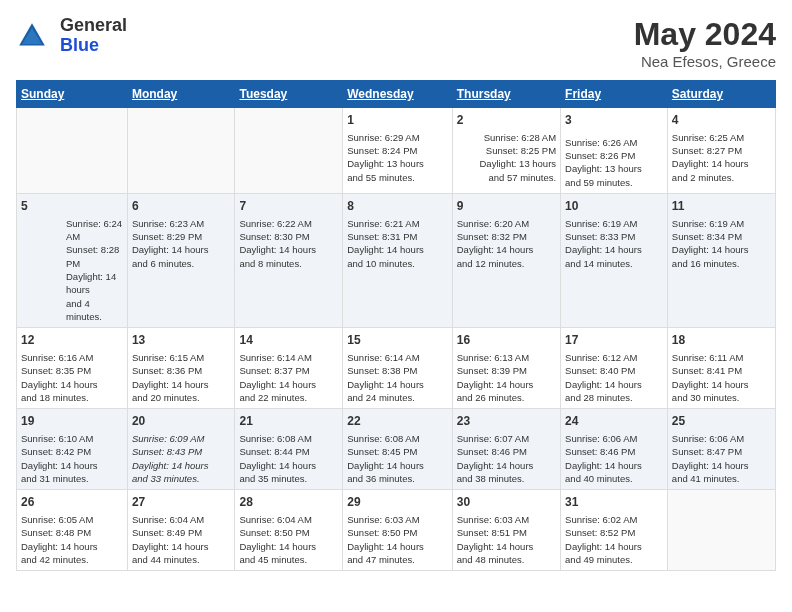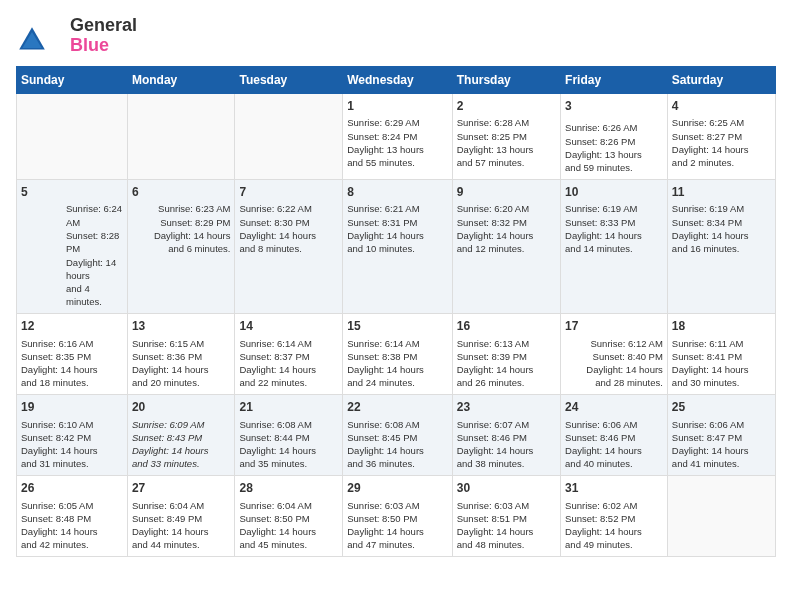--- a/index.html
+++ b/index.html
@@ -11,32 +11,32 @@
       padding: 16px;
     }
     .header {
       display: flex;
       justify-content: space-between;
       align-items: flex-start;
       margin-bottom: 10px;
     }
     .logo {
       display: flex;
-      align-items: flex-end;
-      gap: 22px;
+      align-items: center;
+      gap: 12px;
     }
     .logo-text {
       display: flex;
       flex-direction: column;
       font-size: 18px;
       font-weight: bold;
       line-height: 1.1;
     }
     .logo-general { color: #333; }
-    .logo-blue { color: #ec4899; }
+    .logo-blue { color: #1d4ed8; }
     .logo-icon {
       width: 32px;
       height: 32px;
     }
     .title-block {
       text-align: right;
     }
     .month-title {
       font-size: 32px;
       font-weight: bold;
@@ -47,20 +47,21 @@
       color: #555;
     }
     .calendar {
       width: 100%;
       border-collapse: collapse;
       font-size: 10.5px;
     }
     .calendar thead tr {
       background-color: #1a5fa8;
       color: #fff;
+      text-decoration: underline;
     }
     .calendar thead th {
       padding: 6px 4px;
       text-align: left;
       font-size: 12px;
       font-weight: 600;
       border: 1px solid #1a5fa8;
     }
     .calendar tbody tr {
       border-bottom: 1px solid #ccc;
@@ -97,20 +98,24 @@
   <div class="logo">
     <svg class="logo-icon" viewBox="0 0 40 40">
       <polygon points="20,4 36,32 4,32" fill="#1a5fa8"></polygon>
       <polygon points="20,10 32,30 8,30" fill="#3a8fd8" opacity="0.5"></polygon>
     </svg>
     <div class="logo-text">
       <span class="logo-general">General</span>
       <span class="logo-blue">Blue</span>
     </div>
   </div>
+  <div class="title-block">
+    <div class="month-title">May 2024</div>
+    <div class="location">Nea Efesos, Greece</div>
+  </div>
 </div>
 
 <table class="calendar">
   <thead>
     <tr>
     <th>Sunday</th>
         <th>Monday</th>
         <th>Tuesday</th>
         <th>Wednesday</th>
         <th>Thursday</th>
@@ -125,21 +130,21 @@
         <td class="empty"></td>
         <td>
           <div class="day-number">1</div>
           <div class="day-info" style="white-space: pre-line;">Sunrise: 6:29 AM
 Sunset: 8:24 PM
 Daylight: 13 hours
 and 55 minutes.</div>
         </td>
         <td>
           <div class="day-number">2</div>
-          <div class="day-info" style="white-space: pre-line;">Sunrise: 6:28 AM
+          <div class="day-info" style="white-space: pre-line; text-align: right;">Sunrise: 6:28 AM
 Sunset: 8:25 PM
 Daylight: 13 hours
 and 57 minutes.</div>
         </td>
         <td>
           <div class="day-number">3</div>
           <div class="day-info" style="white-space: pre-line; margin-top: 7px;">Sunrise: 6:26 AM
 Sunset: 8:26 PM
 Daylight: 13 hours
 and 59 minutes.</div>
@@ -155,21 +160,21 @@
       <tr class="alt-row">
         <td>
           <div class="day-number">5</div>
           <div class="day-info" style="white-space: pre-line; margin-left: 45px;">Sunrise: 6:24 AM
 Sunset: 8:28 PM
 Daylight: 14 hours
 and 4 minutes.</div>
         </td>
         <td>
           <div class="day-number">6</div>
-          <div class="day-info" style="white-space: pre-line; text-align: right;">Sunrise: 6:23 AM
+          <div class="day-info" style="white-space: pre-line;">Sunrise: 6:23 AM
 Sunset: 8:29 PM
 Daylight: 14 hours
 and 6 minutes.</div>
         </td>
         <td>
           <div class="day-number">7</div>
           <div class="day-info" style="white-space: pre-line;">Sunrise: 6:22 AM
 Sunset: 8:30 PM
 Daylight: 14 hours
 and 8 minutes.</div>
@@ -234,21 +239,21 @@
         </td>
         <td>
           <div class="day-number">16</div>
           <div class="day-info" style="white-space: pre-line;">Sunrise: 6:13 AM
 Sunset: 8:39 PM
 Daylight: 14 hours
 and 26 minutes.</div>
         </td>
         <td>
           <div class="day-number">17</div>
-          <div class="day-info" style="white-space: pre-line; text-align: right;">Sunrise: 6:12 AM
+          <div class="day-info" style="white-space: pre-line;">Sunrise: 6:12 AM
 Sunset: 8:40 PM
 Daylight: 14 hours
 and 28 minutes.</div>
         </td>
         <td>
           <div class="day-number">18</div>
           <div class="day-info" style="white-space: pre-line;">Sunrise: 6:11 AM
 Sunset: 8:41 PM
 Daylight: 14 hours
 and 30 minutes.</div>

